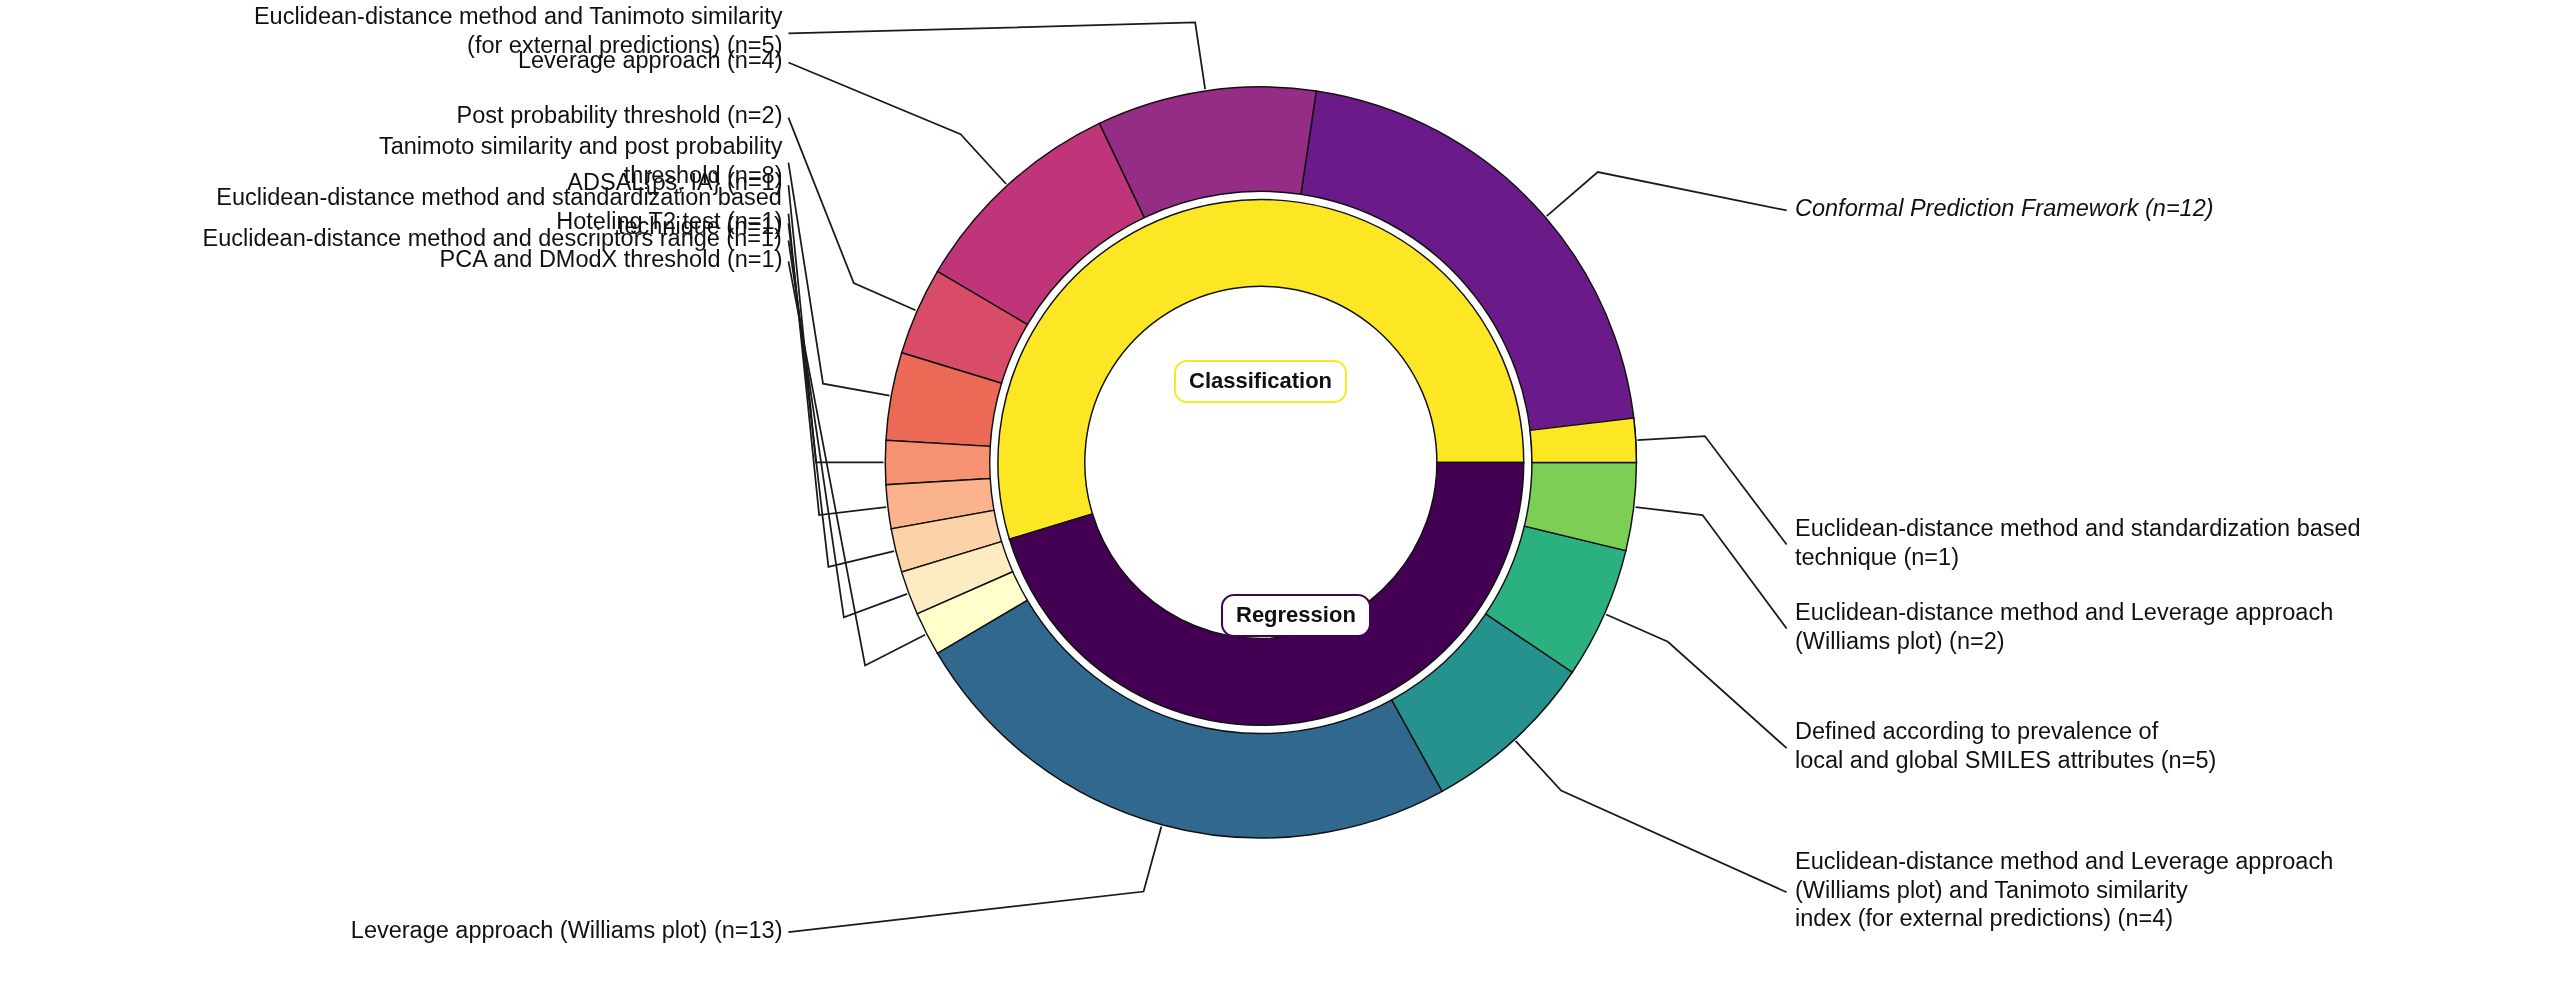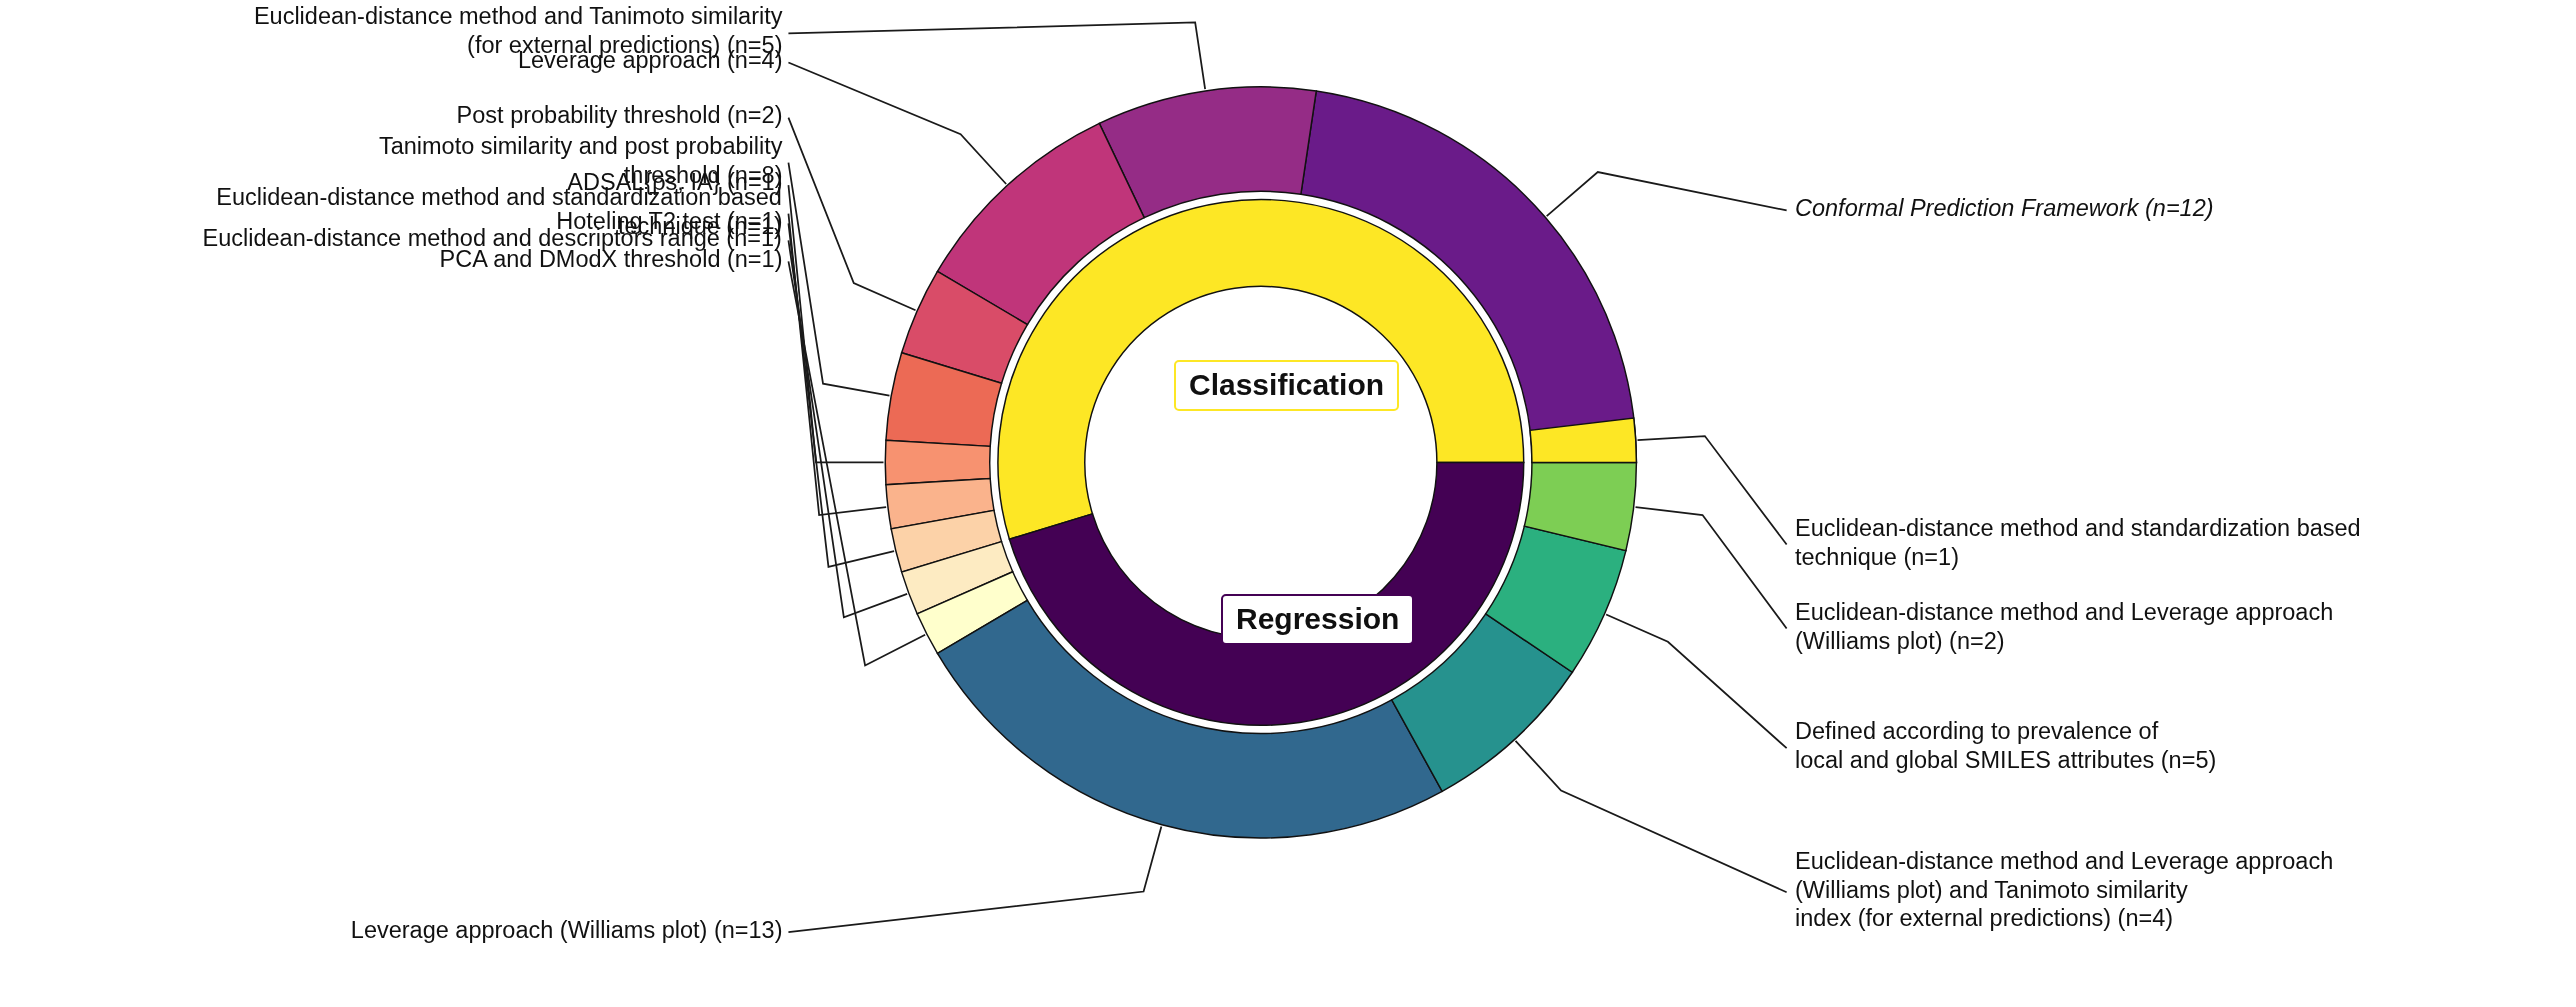--- a/index.html
+++ b/index.html
@@ -4,22 +4,22 @@
 <style>
   html,body{margin:0;padding:0;background:#ffffff;}
   body{width:2576px;height:1007px;position:relative;overflow:hidden;
        font-family:"Liberation Sans", sans-serif;}
   #stage{position:absolute;left:12px;top:0;width:2576px;height:946px;margin-left:16px;}
   svg#chart{position:absolute;left:0;top:0;width:2576px;height:1007px;display:block;}
   .lbl{position:absolute;font-size:23.5px;line-height:1.22;color:#111111;
        white-space:pre-line;font-family:"Liberation Sans", sans-serif;}
   .lbl.r{text-align:right;}
   .lbl.l{text-align:left;}
-  .centerbox{position:absolute;background:#ffffff;border-radius:5px;
-       font-size:30px;font-weight:bold;color:#101010;padding:5.9px 13px 7px 13px;
+  .centerbox{position:absolute;background:#ffffff;border-radius:13px;
+       font-size:22px;font-weight:bold;color:#101010;padding:5.9px 13px 7px 13px;
        font-family:"Liberation Sans", sans-serif;white-space:nowrap;}
 </style>
 </head>
 <body>
 
 <div id="stage">
   <svg id="chart" viewBox="0 0 4388 1716">
     <g id="leaders">
         <polyline points="2005.0632593464047,152.0471595518485 1988.0839044861195,38.307538009799714 1295,57" fill="none" stroke="#1a1a1a" stroke-width="3"></polyline>
         <polyline points="1665.9859300237906,313.57320157616937 1588.3628848491962,228.72237448637077 1295,106.5" fill="none" stroke="#1a1a1a" stroke-width="3"></polyline>

